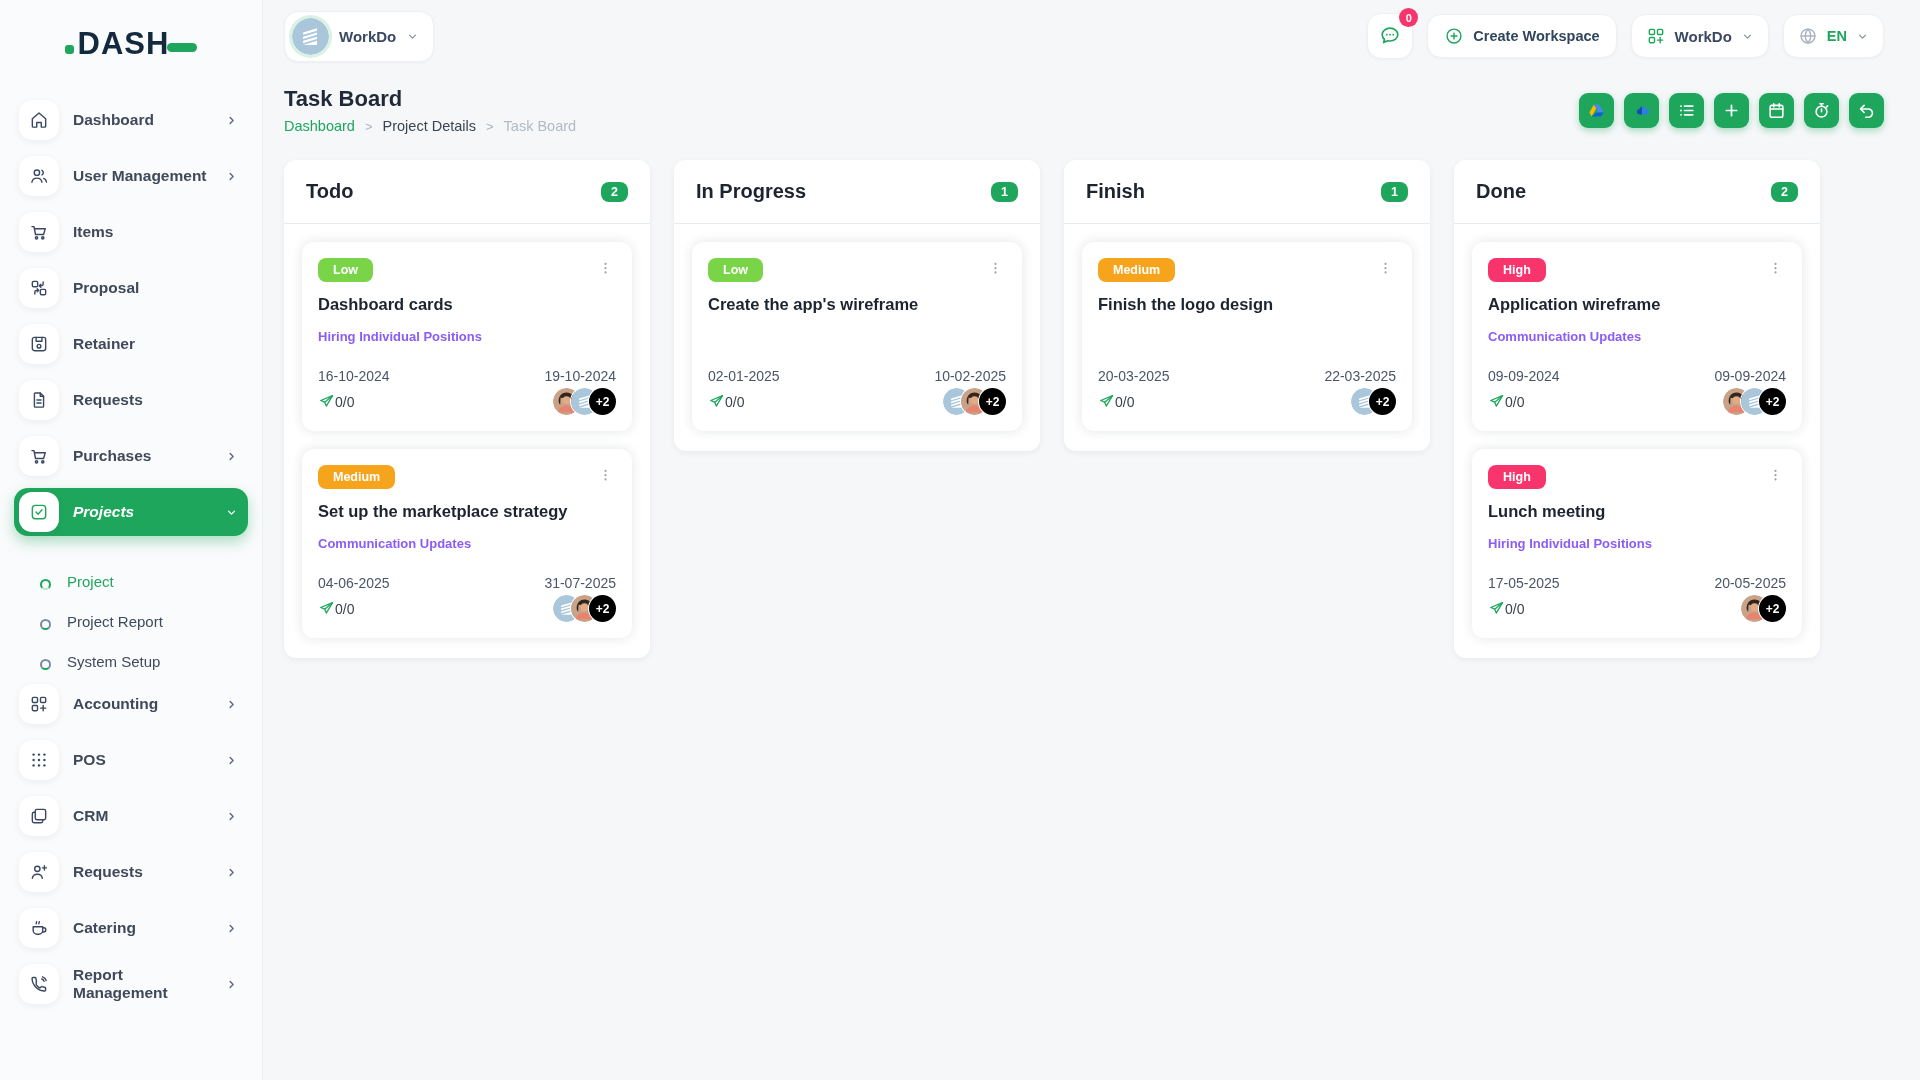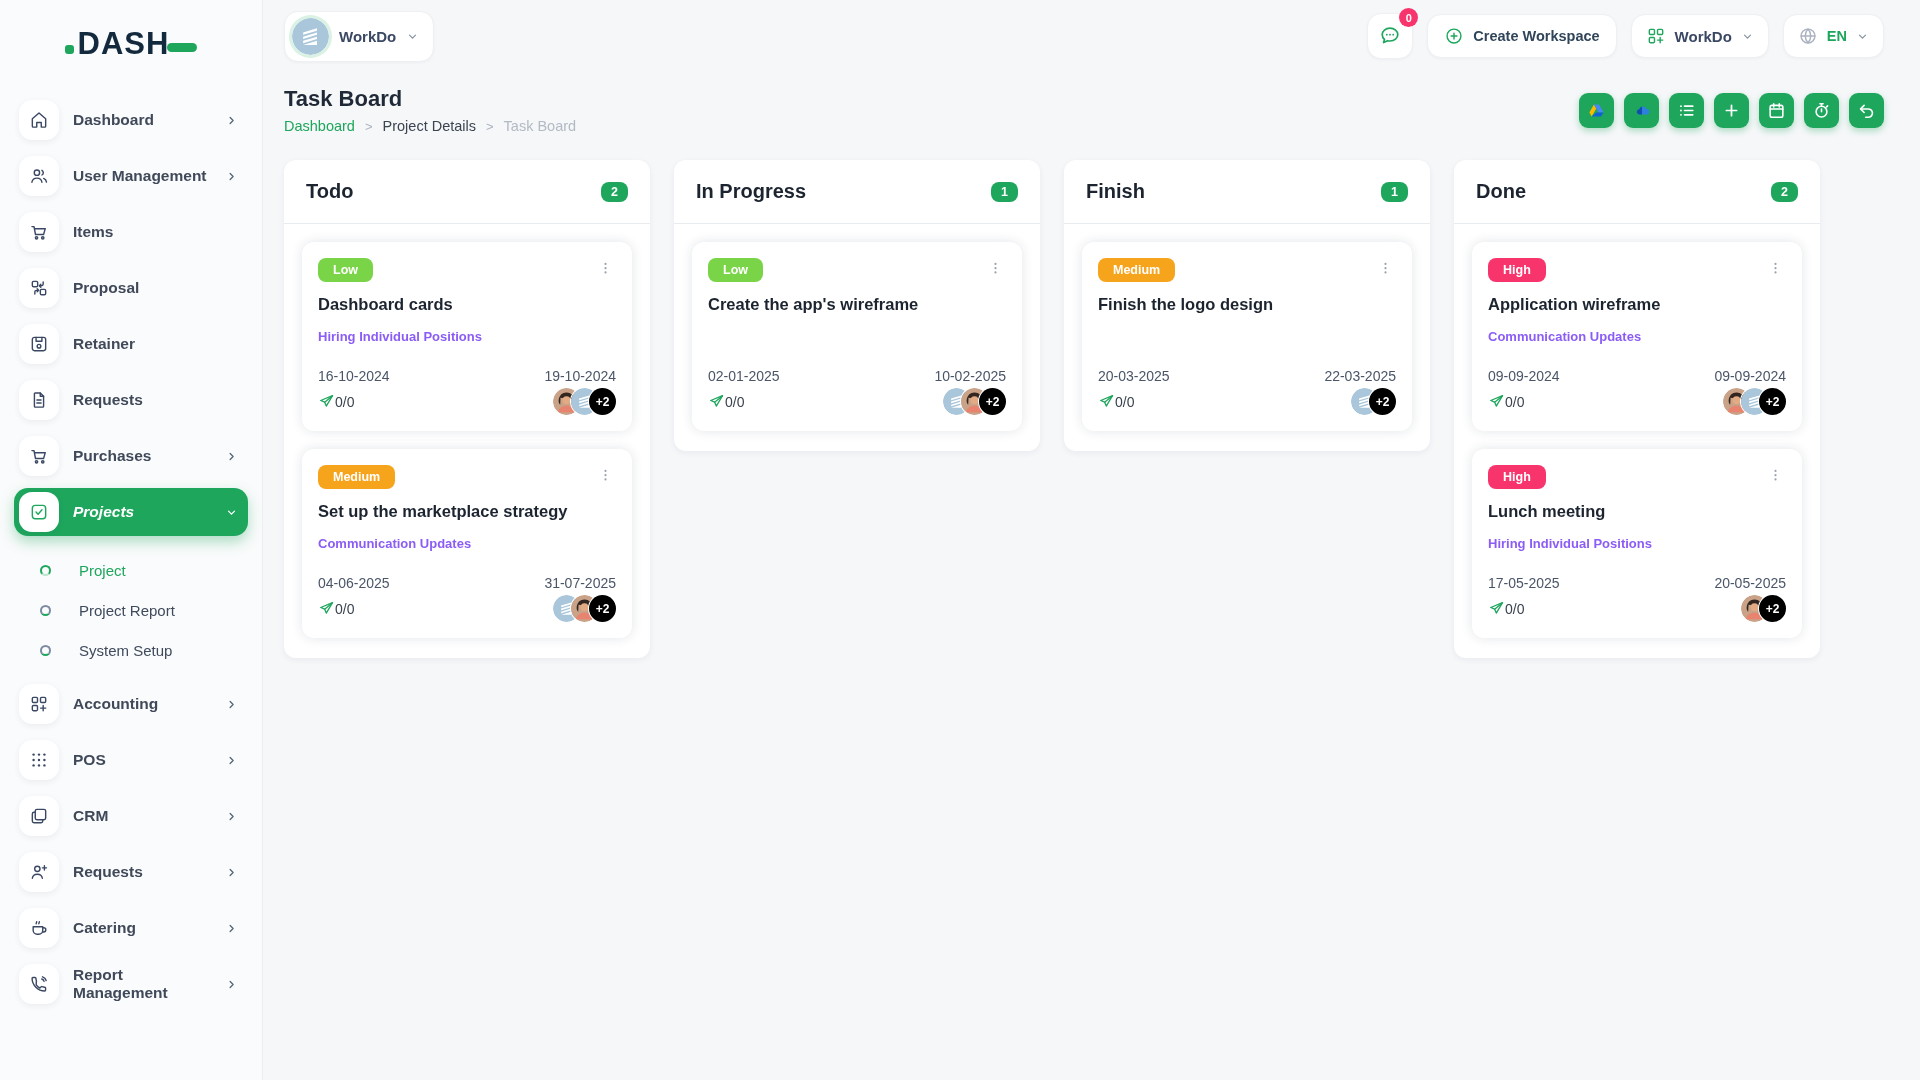--- a/index.html
+++ b/index.html
@@ -21,21 +21,21 @@
   .side-icon-box{width:40px; height:40px; min-width:40px; border-radius:13px; background:#fff; box-shadow:0 2px 6px rgba(30,42,66,.07); display:flex; align-items:center; justify-content:center; color:#3b4863;}
   .side-icon-box svg{width:20px; height:20px;}
   .side-label{font-size:15.5px; font-weight:600; color:#40495a;}
   .side-chevron{margin-left:auto; color:#59647a; display:flex;}
   .side-chevron svg{width:13px; height:13px;}
   .side-item.active{background:var(--primary); box-shadow:0 6px 14px rgba(30,166,93,.35);}
   .side-item.active .side-label{color:#fff;font-style:italic;}
   .side-item.active .side-chevron{color:#fff;}
   .side-item.active .side-icon-box{color:var(--primary);}
   .side-sub{padding:6px 0 10px 26px;}
-  .sub-item{display:flex; align-items:center; gap:28px; height:40px; cursor:pointer;}
+  .sub-item{display:flex; align-items:flex-end; gap:16px; height:40px; cursor:pointer;}
   .sub-ring{width:11px; height:11px; border-radius:50%; border:2.5px solid #7d8aa0; border-bottom-color:var(--primary);}
   .sub-label{font-size:15px; font-weight:500; color:#3f4a5c;}
   .sub-item.active .sub-label{color:var(--primary);}
   .sub-item.active .sub-ring{border-color:var(--primary); border-bottom-color:#b9e6cd;}
 
   
   .main{flex:1; padding:0 36px 0 22px; display:flex; flex-direction:column;}
   .topbar{height:72px; display:flex; align-items:center;}
   .pill{background:#fff; border:1px solid #eef0f3; box-shadow:0 1px 3px rgba(16,24,40,.04); border-radius:14px; display:flex; align-items:center; cursor:pointer;}
   .workspace-pill{padding:6px 14px 6px 7px; gap:10px;}

